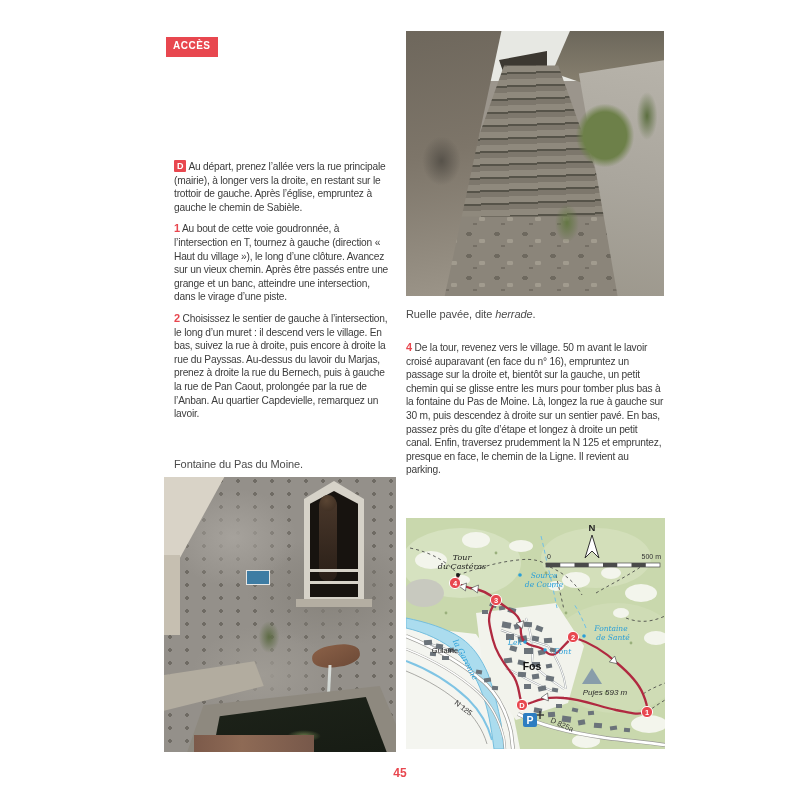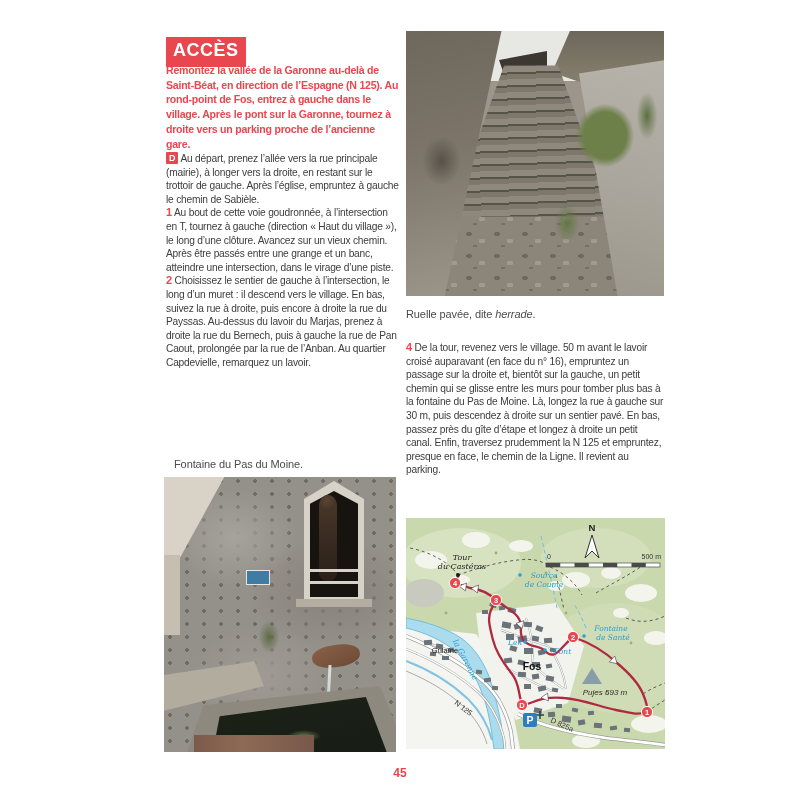--- a/index.html
+++ b/index.html
@@ -1,26 +1,26 @@
 <!DOCTYPE html>
 <html><head>
 <meta charset="utf-8">
 <style>
   html,body{margin:0;padding:0;background:#ffffff;}
   #page{position:relative;width:800px;height:800px;background:#ffffff;overflow:hidden;
         font-family:"Liberation Sans",sans-serif;}
 
   
   .access-badge{position:absolute;left:166px;top:37px;background:#e8474f;color:#fff;
-    font-weight:bold;font-size:18px;letter-spacing:.5px;padding:3px 7px 6px 7px;}
+    font-weight:bold;font-size:10px;letter-spacing:.5px;padding:3px 7px 6px 7px;}
   .intro{position:absolute;left:166px;top:63px;width:233px;color:#e8474f;font-weight:bold;
     font-size:10.6px;line-height:14.7px;letter-spacing:-.25px;}
   .steps{position:absolute;left:166px;top:152px;width:233px;color:#3c3c3c;
     font-size:10.2px;line-height:13.6px;letter-spacing:-.2px;}
-  .steps p{margin:0;}
+  .steps p{margin:8px;}
   .step-marker-num{color:#e8474f;font-weight:bold;font-size:11px;}
   .step-marker-d{display:inline-block;background:#e8474f;color:#fff;font-weight:bold;
     font-size:9px;line-height:10px;padding:1px 3px;border-radius:1px;vertical-align:1px;}
   .caption{position:absolute;color:#4b4b4b;font-size:11px;letter-spacing:-.1px;}
   .caption .it{font-style:italic;}
   .step4-block{position:absolute;left:406px;top:341px;width:259px;color:#3c3c3c;
     font-size:10.2px;line-height:13.6px;letter-spacing:-.2px;}
   .pagenum{position:absolute;left:0;top:766px;width:800px;text-align:center;
     color:#e8474f;font-weight:bold;font-size:12px;}
 
@@ -100,21 +100,20 @@
   
   .map{position:absolute;left:406px;top:518px;width:259px;height:231px;}
   .map svg{display:block;}
 </style>
 </head>
 <body>
 <div id="page">
 
   <div class="access-badge">ACCÈS</div>
 
-  <div class="intro">Remontez la vallée de la Garonne au-delà de Saint-Béat, en direction de l’Espagne (N 125). Au rond-point de Fos, entrez à gauche dans le village. Après le pont sur la Garonne, tournez à droite vers un parking proche de l’ancienne gare.</div>
 
   <div class="steps">
     <p><span class="step-marker-d">D</span> <span>Au départ, prenez l’allée vers la rue principale (mairie), à longer vers la droite, en restant sur le trottoir de gauche. Après l’église, empruntez à gauche le chemin de Sabièle.</span></p>
     <p><span class="step-marker-num">1</span> <span>Au bout de cette voie goudronnée, à l’intersection en T, tournez à gauche (direction « Haut du village »), le long d’une clôture. Avancez sur un vieux chemin. Après être passés entre une grange et un banc, atteindre une intersection, dans le virage d’une piste.</span></p>
     <p><span class="step-marker-num">2</span> <span>Choisissez le sentier de gauche à l’intersection, le long d’un muret : il descend vers le village. En bas, suivez la rue à droite, puis encore à droite la rue du Payssas. Au-dessus du lavoir du Marjas, prenez à droite la rue du Bernech, puis à gauche la rue de Pan Caout, prolongée par la rue de l’Anban. Au quartier Capdevielle, remarquez un lavoir.</span></p>
   </div>
 
   <div class="caption" style="left:174px;top:458px;">Fontaine du Pas du Moine.</div>
   <div class="photo fountain">
     <div class="skycorner"></div>

